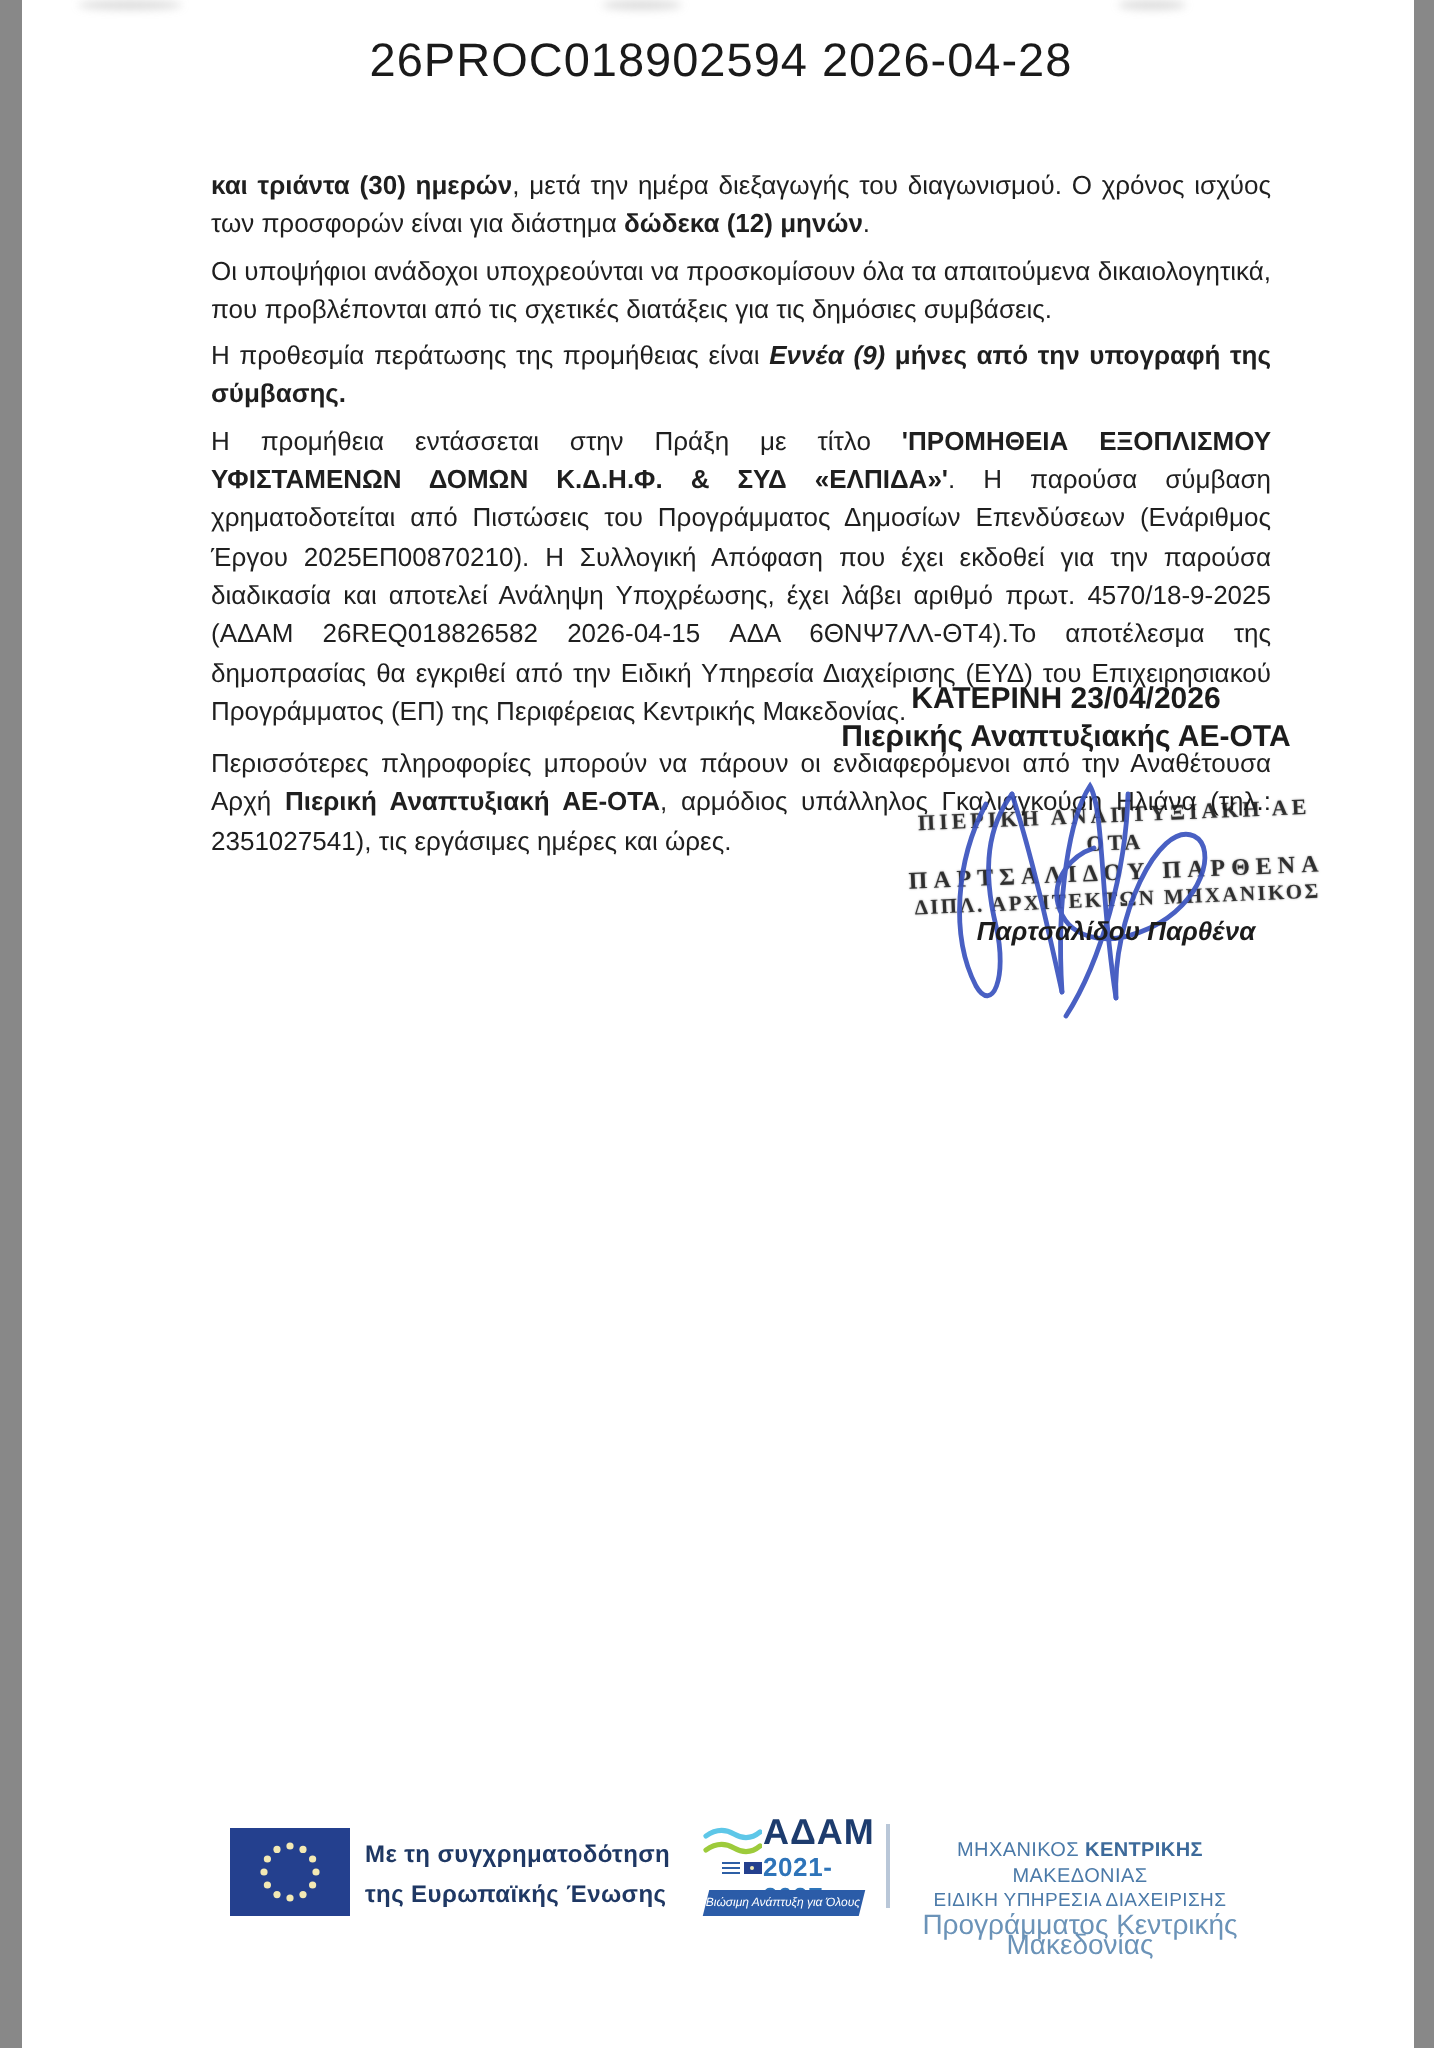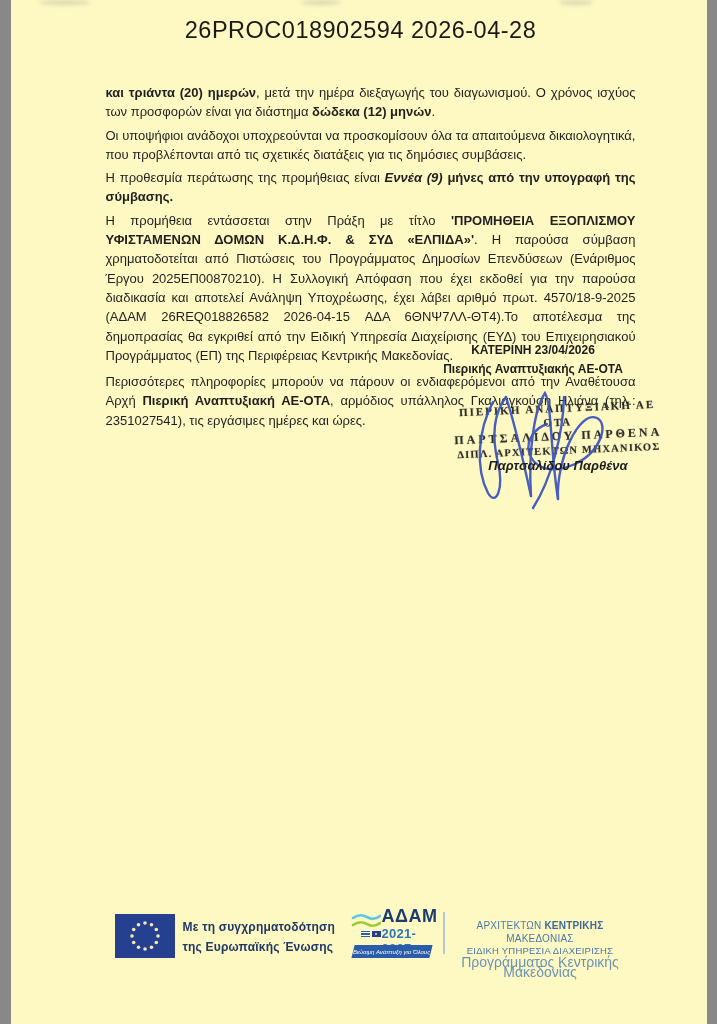--- a/index.html
+++ b/index.html
@@ -1,17 +1,17 @@
 <!DOCTYPE html>
 <html><head>
 <meta charset="utf-8">
 <style>
   html,body{margin:0;padding:0;background:#888;}
   .page{
-    position:relative;width:660px;height:1024px;background:#fef9c3;
+    position:relative;width:660px;height:1024px;background:#ffffff;
     margin:0 auto;overflow:hidden;
     font-family:"Liberation Sans",sans-serif;color:#212121;padding-left:36px;
   }
   
   .smudge{position:absolute;top:0;height:5px;background:rgba(130,130,130,.28);filter:blur(2px);border-radius:50%;}
   .smudge.s1{left:28px;width:52px;}
   .smudge.s2{left:290px;width:40px;}
   .smudge.s3{left:548px;width:34px;}
 
   .doc-header{
@@ -21,21 +21,21 @@
 
   .doc-body{
     position:absolute;left:95px;top:83px;width:530px;
     font-size:13px;line-height:19.3px;text-align:justify;color:#1f1f1f;
   }
   .doc-body p{margin:0 0 4px 0;}
   .doc-body p.gap-before{margin-top:7px;}
 
   .sig-block{
     position:absolute;left:395px;top:341px;width:255px;text-align:center;
-    font-size:12px;font-weight:bold;line-height:18.6px;color:#1c1c1c;
+    font-size:15px;font-weight:bold;line-height:18.6px;color:#1c1c1c;
   }
   .stamp{
     position:absolute;left:438px;top:401px;width:218px;text-align:center;
     font-family:"Liberation Serif",serif;font-weight:bold;
     color:rgba(25,25,25,.82);transform:rotate(-2.4deg);
     text-shadow:0 0 1px rgba(40,40,40,.55);
   }
   .stamp .st1{font-size:11px;letter-spacing:2px;line-height:14px;}
   .stamp .st2{font-size:12px;letter-spacing:3px;line-height:15px;}
   .stamp .st3{font-size:10.5px;letter-spacing:1.2px;line-height:14px;}
@@ -80,21 +80,21 @@
 
 <div class="page">
 
   <div class="smudge s1"></div>
   <div class="smudge s2"></div>
   <div class="smudge s3"></div>
 
   <div class="doc-header">26PROC018902594 2026-04-28</div>
 
   <div class="doc-body">
-    <p><span style="font-weight: 700;">και τριάντα (20) ημερών</span><span>, μετά την ημέρα διεξαγωγής του διαγωνισμού. Ο χρόνος ισχύος των προσφορών είναι για διάστημα </span><span style="font-weight: 700;">δώδεκα  (12) μηνών</span><span>.</span></p>
+    <p><span style="font-weight: 700;">και τριάντα (30) ημερών</span><span>, μετά την ημέρα διεξαγωγής του διαγωνισμού. Ο χρόνος ισχύος των προσφορών είναι για διάστημα </span><span style="font-weight: 700;">δώδεκα  (12) μηνών</span><span>.</span></p>
     <p><span>Οι υποψήφιοι ανάδοχοι υποχρεούνται να προσκομίσουν όλα τα απαιτούμενα δικαιολογητικά, που προβλέπονται από τις σχετικές διατάξεις για τις δημόσιες συμβάσεις.</span></p>
     <p><span>Η προθεσμία περάτωσης της προμήθειας είναι </span><span style="font-weight: 700; font-style: italic;">Εννέα (9) </span><span style="font-weight: 700;">μήνες από την υπογραφή της σύμβασης.</span></p>
     <p><span>Η προμήθεια εντάσσεται στην Πράξη με τίτλο </span><span style="font-weight: 700;">'ΠΡΟΜΗΘΕΙΑ ΕΞΟΠΛΙΣΜΟΥ ΥΦΙΣΤΑΜΕΝΩΝ  ΔΟΜΩΝ Κ.Δ.Η.Φ. &amp; ΣΥΔ «ΕΛΠΙΔΑ»'</span><span>. Η παρούσα σύμβαση χρηματοδοτείται από Πιστώσεις του Προγράμματος Δημοσίων Επενδύσεων (Ενάριθμος Έργου 2025ΕΠ00870210). Η Συλλογική Απόφαση που έχει εκδοθεί για την παρούσα διαδικασία και αποτελεί Ανάληψη Υποχρέωσης, έχει λάβει αριθμό πρωτ. 4570/18-9-2025 (ΑΔΑΜ 26REQ018826582 2026-04-15 ΑΔΑ 6ΘΝΨ7ΛΛ-ΘΤ4).Το αποτέλεσμα της δημοπρασίας θα εγκριθεί από την Ειδική Υπηρεσία Διαχείρισης (ΕΥΔ) του Επιχειρησιακού Προγράμματος (ΕΠ) της Περιφέρειας Κεντρικής Μακεδονίας.</span></p>
     <p class="gap-before"><span>Περισσότερες πληροφορίες μπορούν να πάρουν οι ενδιαφερόμενοι από την Αναθέτουσα Αρχή </span><span style="font-weight: 700;">Πιερική Αναπτυξιακή ΑΕ-ΟΤΑ</span><span>, αρμόδιος υπάλληλος Γκαλιαγκούση Ηλιάνα (τηλ.: 2351027541), τις εργάσιμες ημέρες και ώρες.</span></p>
   </div>
 
   <div class="sig-block">
     <div>ΚΑΤΕΡΙΝΗ 23/04/2026</div>
     <div>Πιερικής Αναπτυξιακής ΑΕ-ΟΤΑ</div>
   </div>
@@ -154,19 +154,19 @@
       </div>
       <div class="period">2021-2027</div>
       <div class="banner">
         <span>Βιώσιμη Ανάπτυξη για Όλους</span>
       </div>
     </div>
 
     <div class="divider"></div>
 
     <div class="region">
-      <div class="r1"><span>ΑΡΧΙΤΕΚΤΩΝ </span><b>ΚΕΝΤΡΙΚΗΣ</b><span> ΜΑΚΕΔΟΝΙΑΣ</span></div>
+      <div class="r1"><span>ΜΗΧΑΝΙΚΟΣ </span><b>ΚΕΝΤΡΙΚΗΣ</b><span> ΜΑΚΕΔΟΝΙΑΣ</span></div>
       <div class="r2">ΕΙΔΙΚΗ ΥΠΗΡΕΣΙΑ ΔΙΑΧΕΙΡΙΣΗΣ</div>
       <div class="r3">Προγράμματος Κεντρικής Μακεδονίας</div>
     </div>
 
   </div>
 </div>
 
 </body></html>

